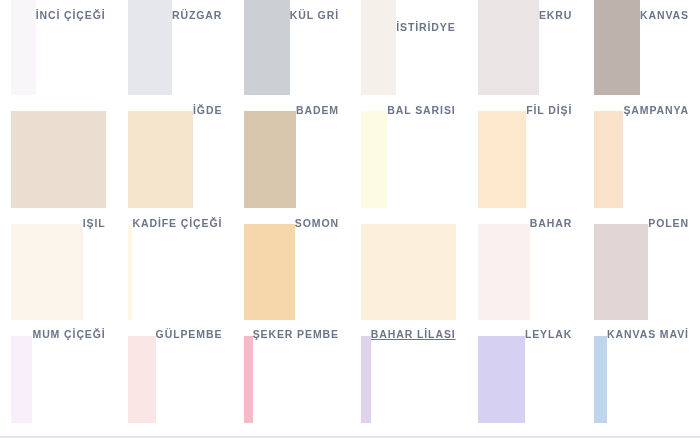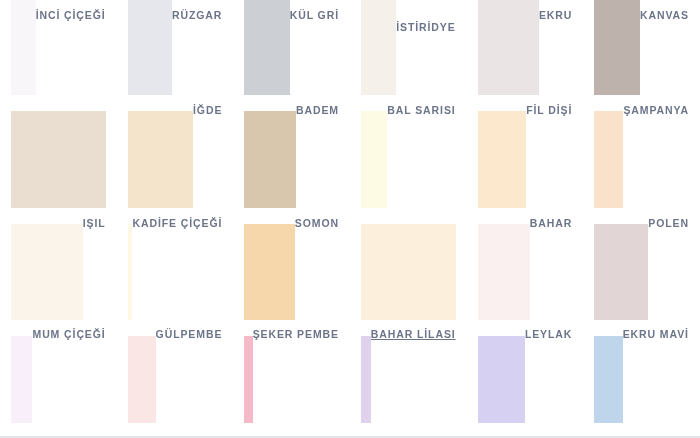--- a/index.html
+++ b/index.html
@@ -191,18 +191,18 @@
       <div class="swatch-cell">
         <div class="swatch-chip" style="background-color: rgb(222, 210, 236);"></div>
         <div class="swatch-label" style="color: rgb(107, 116, 137); text-decoration: underline;">BAHAR LİLASI</div>
       </div>
       <div class="swatch-cell">
         <div class="swatch-chip" style="background-color: rgb(214, 208, 242);"></div>
         <div class="swatch-label" style="color: rgb(107, 116, 137);">LEYLAK</div>
       </div>
       <div class="swatch-cell">
         <div class="swatch-chip" style="background-color: rgb(190, 213, 236);"></div>
-        <div class="swatch-label" style="color: rgb(107, 116, 137);">EKRU MAVİ</div>
+        <div class="swatch-label" style="color: rgb(107, 116, 137);">KANVAS MAVİ</div>
       </div>
     </div>
 
   <div id="bottom-rule" style="background-color: rgb(227, 229, 234);"></div>
 </div>
 
 </body></html>

